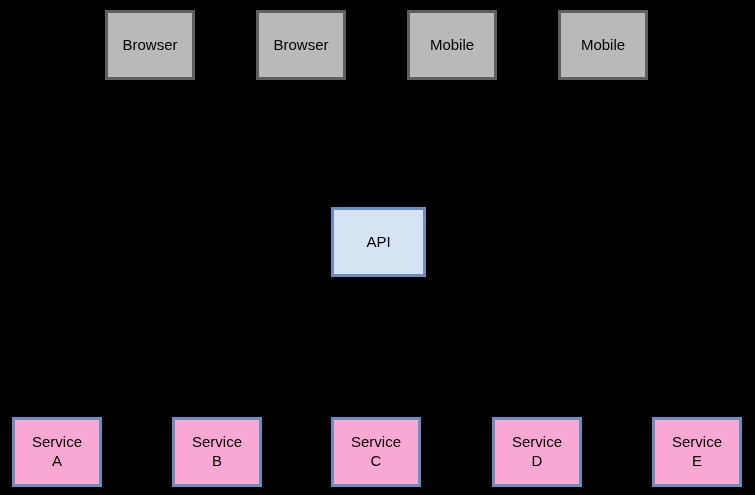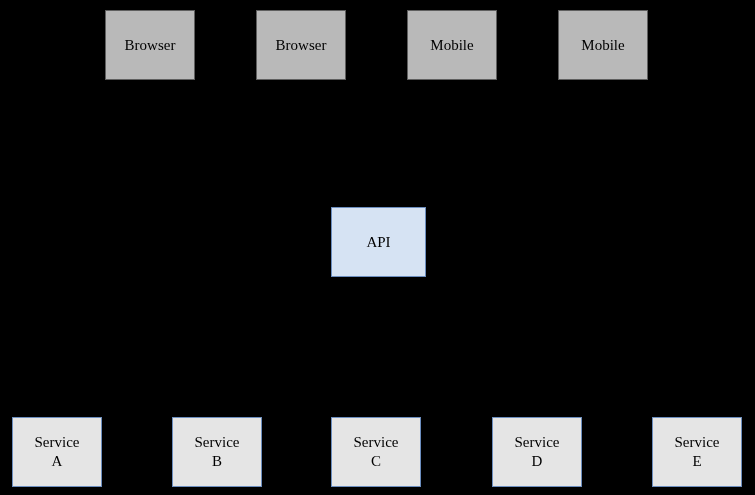--- a/index.html
+++ b/index.html
@@ -28,34 +28,33 @@
     position: absolute;
     box-sizing: border-box;
     display: flex;
     align-items: center;
     justify-content: center;
     text-align: center;
     line-height: 1.25;
     font-size: 15px;
     color: #000000;
     white-space: pre-line;
-    border: 1px solid #4d7c0f;
+    border: 3px solid #4d7c0f;
     z-index: 2;
-    font-family: Liberation Serif, serif;
   }
   .node-client {
     background: #b9b9b9;
     border-color: #5f5f5f;
   }
   .node-api {
     background: #d6e3f3;
     border-color: #6c8ebf;
   }
   .node-service {
-    background: #e5e5e5;
+    background: #f9a8d4;
     border-color: #6c8ebf;
   }
   .node-label {
     display: block;
     pointer-events: none;
   }
 </style>
 </head>
 <body>
 

